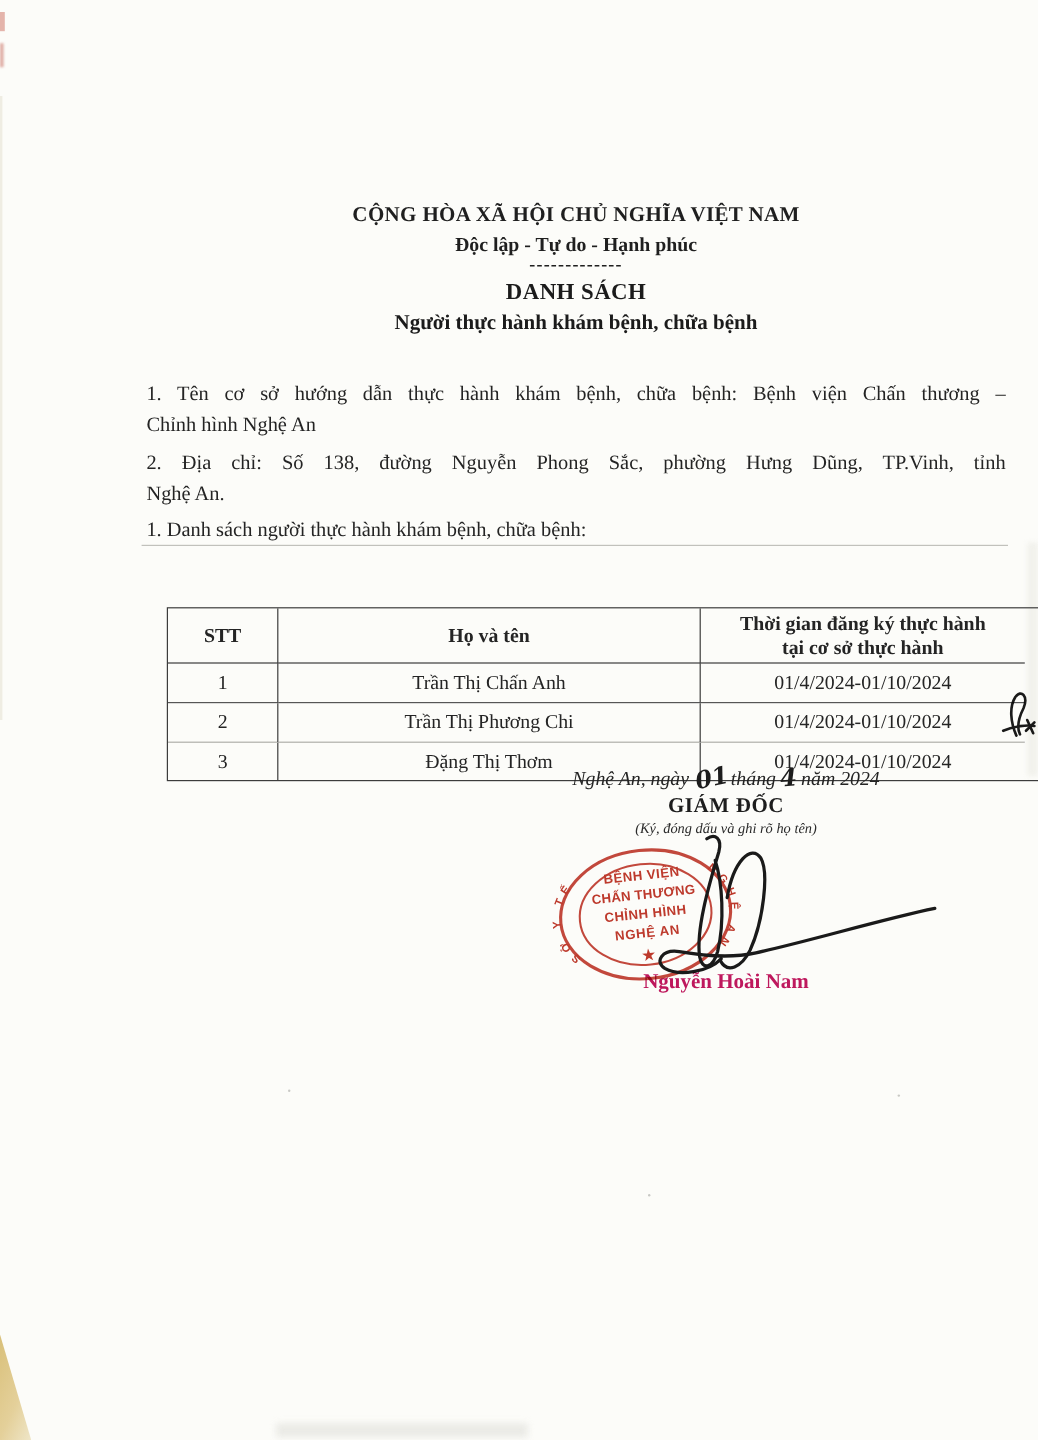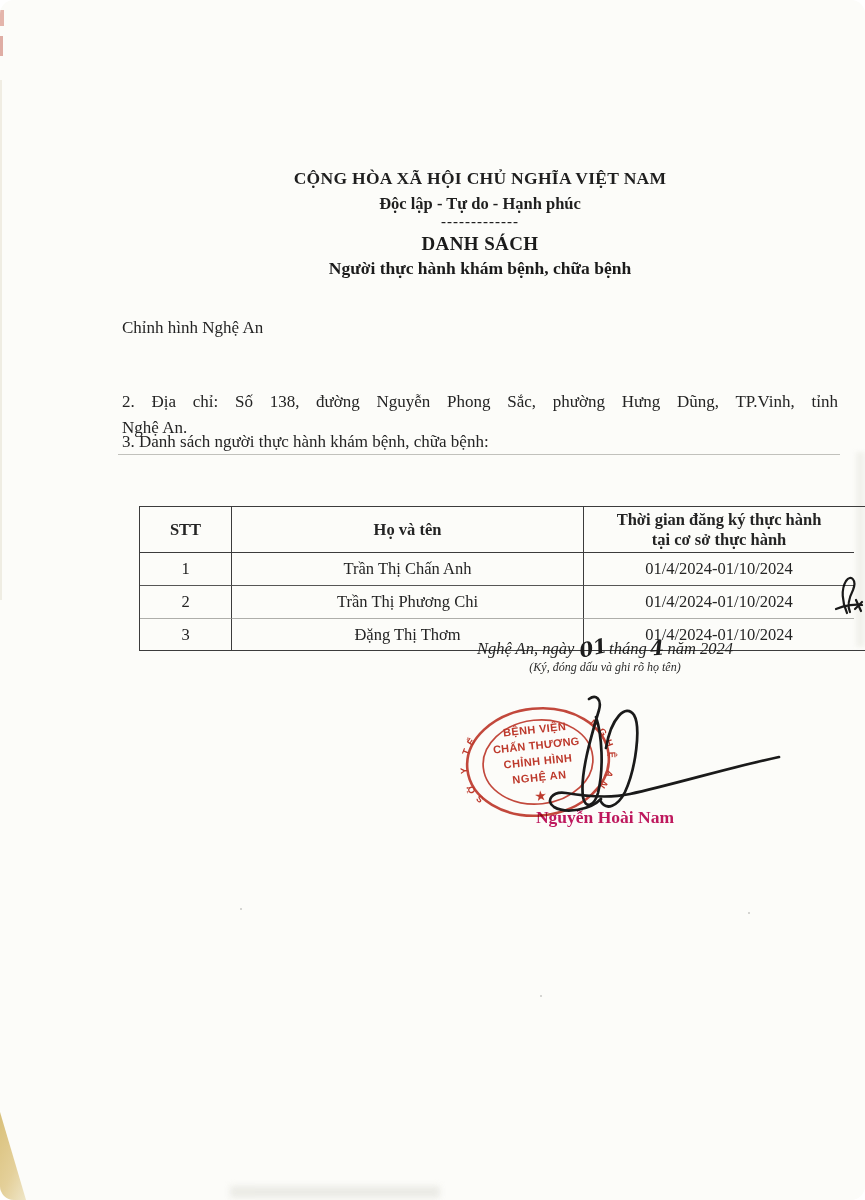--- a/index.html
+++ b/index.html
@@ -1,32 +1,32 @@
 <!DOCTYPE html>
 <html><head>
 <meta charset="utf-8">
 <style>
   html,body{margin:0;padding:0;background:#ffffff;}
   .page{position:relative;width:865px;height:1200px;background:#fcfcf9;overflow:hidden;
-        font-family:"Liberation Serif", serif;color:#262626;border-radius:14px;}
+        font-family:"Liberation Serif", serif;color:#262626;}
   .abs{position:absolute;}
 
   
   .hdr{left:90px;width:780px;text-align:center;}
   .nat1{top:168px;font-weight:bold;font-size:17.5px;letter-spacing:.3px;color:#1f1f1f;}
   .nat2{top:194px;font-weight:bold;font-size:16.5px;color:#1f1f1f;}
   .sep{top:213px;font-weight:bold;font-size:15px;letter-spacing:1px;color:#1f1f1f;}
   .doctitle{top:233px;font-weight:bold;font-size:19px;letter-spacing:.4px;color:#1b1b1b;}
   .docsub{top:258px;font-weight:bold;font-size:17.5px;color:#1b1b1b;}
 
   
   .para{left:122px;width:716px;font-size:17px;line-height:25.5px;color:#242424;}
   .jline{text-align:justify;text-align-last:justify;}
   .p1{top:315px;}
-  .p2{top:389px;}
+  .p2{top:373px;}
   .p3{top:429px;}
 
   
   .tbl{left:139px;top:460px;width:734px;border:1.6px solid #3c3c3c;box-sizing:border-box;
        background:transparent;margin-top:46px;}
   .tr{display:grid;grid-template-columns:92px 352px 270px;}
   .td{border-right:1.4px solid #3c3c3c;display:flex;flex-direction:column;align-items:center;
       justify-content:center;font-size:16.5px;color:#242424;box-sizing:border-box;text-align:center;}
   .td:last-child{border-right:none;}
   .throw .td{height:46px;font-weight:bold;font-size:16.5px;line-height:20px;border-bottom:1.5px solid #3c3c3c;}
@@ -74,27 +74,28 @@
   <div class="abs speck" style="left:748px;top:912px;"></div>
   <div class="abs speck" style="left:540px;top:995px;"></div>
 
   <div class="abs hdr nat1">CỘNG HÒA XÃ HỘI CHỦ NGHĨA VIỆT NAM</div>
   <div class="abs hdr nat2">Độc lập - Tự do - Hạnh phúc</div>
   <div class="abs hdr sep">-------------</div>
   <div class="abs hdr doctitle">DANH SÁCH</div>
   <div class="abs hdr docsub">Người thực hành khám bệnh, chữa bệnh</div>
 
   <div class="abs para p1">
+    <div class="jline">1. Tên cơ sở hướng dẫn thực hành khám bệnh, chữa bệnh: Bệnh viện Chấn thương –</div>
     <div>Chỉnh hình Nghệ An</div>
   </div>
   <div class="abs para p2">
     <div class="jline">2. Địa chỉ: Số 138, đường Nguyễn Phong Sắc, phường Hưng Dũng, TP.Vinh, tỉnh</div>
     <div>Nghệ An.</div>
   </div>
-  <div class="abs para p3">3. Danh sách người thực hành khám bệnh, chữa bệnh:</div>
+  <div class="abs para p3">1. Danh sách người thực hành khám bệnh, chữa bệnh:</div>
 
   <div class="abs ghostline"></div>
 
   <div class="abs tbl">
     <div class="tr throw">
       <div class="td">STT</div>
       <div class="td">Họ và tên</div>
       <div class="td">
         <div>Thời gian đăng ký thực hành</div>
         <div>tại cơ sở thực hành</div>
@@ -114,20 +115,21 @@
       <div class="td">3</div>
       <div class="td">Đặng Thị Thơm</div>
       <div class="td">01/4/2024-01/10/2024</div>
     </div>
   </div>
 
   <div class="abs signblk">
     <div class="dateline">
       <span>Nghệ An, ngày</span><span class="hw hwday">01</span><span>tháng</span><span class="hw hwmonth">4</span><span>năm</span>&nbsp;<span>2024</span>
     </div>
+    <div class="role">GIÁM ĐỐC</div>
     <div class="instr">(Ký, đóng dấu và ghi rõ họ tên)</div>
   </div>
   <div class="abs signer">Nguyễn Hoài Nam</div>
 
   <svg class="abs overlay" viewBox="0 0 865 1200" xmlns="http://www.w3.org/2000/svg">
 
     <g transform="translate(538,762) rotate(-6)" fill="none" stroke="#c03a2d">
       <ellipse rx="71" ry="53.5" stroke-width="2.6" opacity="0.92"></ellipse>
       <ellipse rx="55" ry="42" stroke-width="1.7" opacity="0.92"></ellipse>
       <path id="arcL" d="M -47,38 A 62,48 0 0 1 -47,-38" stroke="none"></path>

